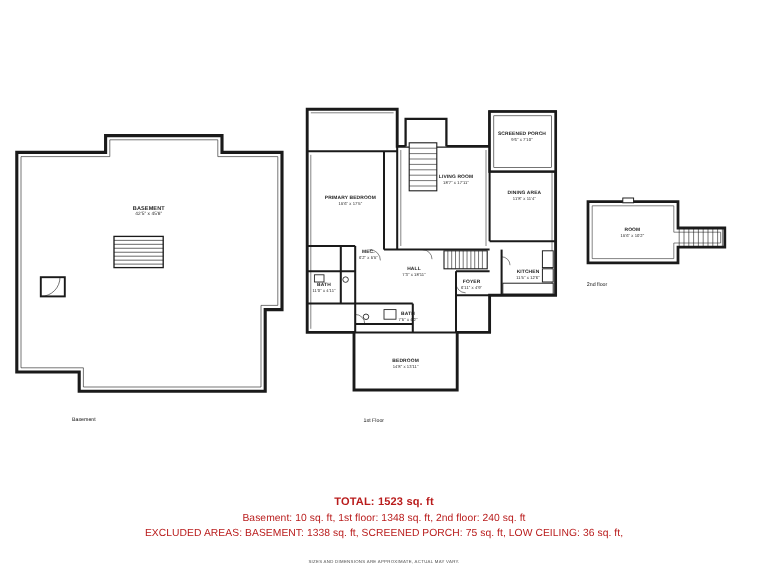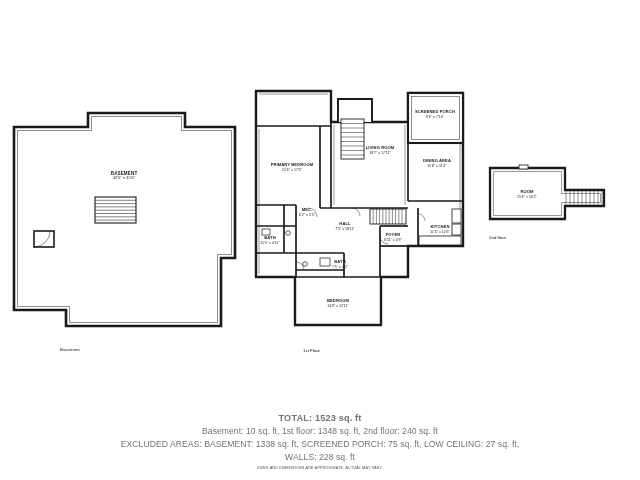--- a/index.html
+++ b/index.html
@@ -54,21 +54,21 @@
     font-size: 4.4px;
     color: #111;
     transform: translate(0, -50%);
     white-space: nowrap;
   }
   .summary {
     position: absolute;
     left: 0;
     width: 640px;
     text-align: center;
-    color: #737373;
+    color: #b91c1c;
   }
   .summary .l1 {
     font-size: 9.2px;
     font-weight: 700;
     letter-spacing: 0.15px;
     line-height: 1.45;
   }
   .summary .l2 {
     font-size: 8.6px;
     letter-spacing: 0.05px;
@@ -274,19 +274,18 @@
     <span class="dim">15'6" x 10'2"</span>
   </div>
 
   <div class="floor-cap" style="left:60px; top:349px;">Basement</div>
   <div class="floor-cap" style="left:303px; top:350px;">1st Floor</div>
   <div class="floor-cap" style="left:489px; top:237px;">2nd floor</div>
 
   <div class="summary" style="top:412px;">
     <div class="l1">TOTAL: 1523 sq. ft</div>
     <div class="l2">Basement: 10 sq. ft, 1st floor: 1348 sq. ft, 2nd floor: 240 sq. ft</div>
-    <div class="l2">EXCLUDED AREAS: BASEMENT: 1338 sq. ft, SCREENED PORCH: 75 sq. ft, LOW CEILING: 27 sq. ft,</div>
-    <div class="l2">WALLS: 228 sq. ft</div>
+    <div class="l2">EXCLUDED AREAS: BASEMENT: 1338 sq. ft, SCREENED PORCH: 75 sq. ft, LOW CEILING: 36 sq. ft,</div>
   </div>
 
   <div class="disclaimer" style="top:466px;">SIZES AND DIMENSIONS ARE APPROXIMATE, ACTUAL MAY VARY.</div>
 
 </div>
 
 </body></html>

